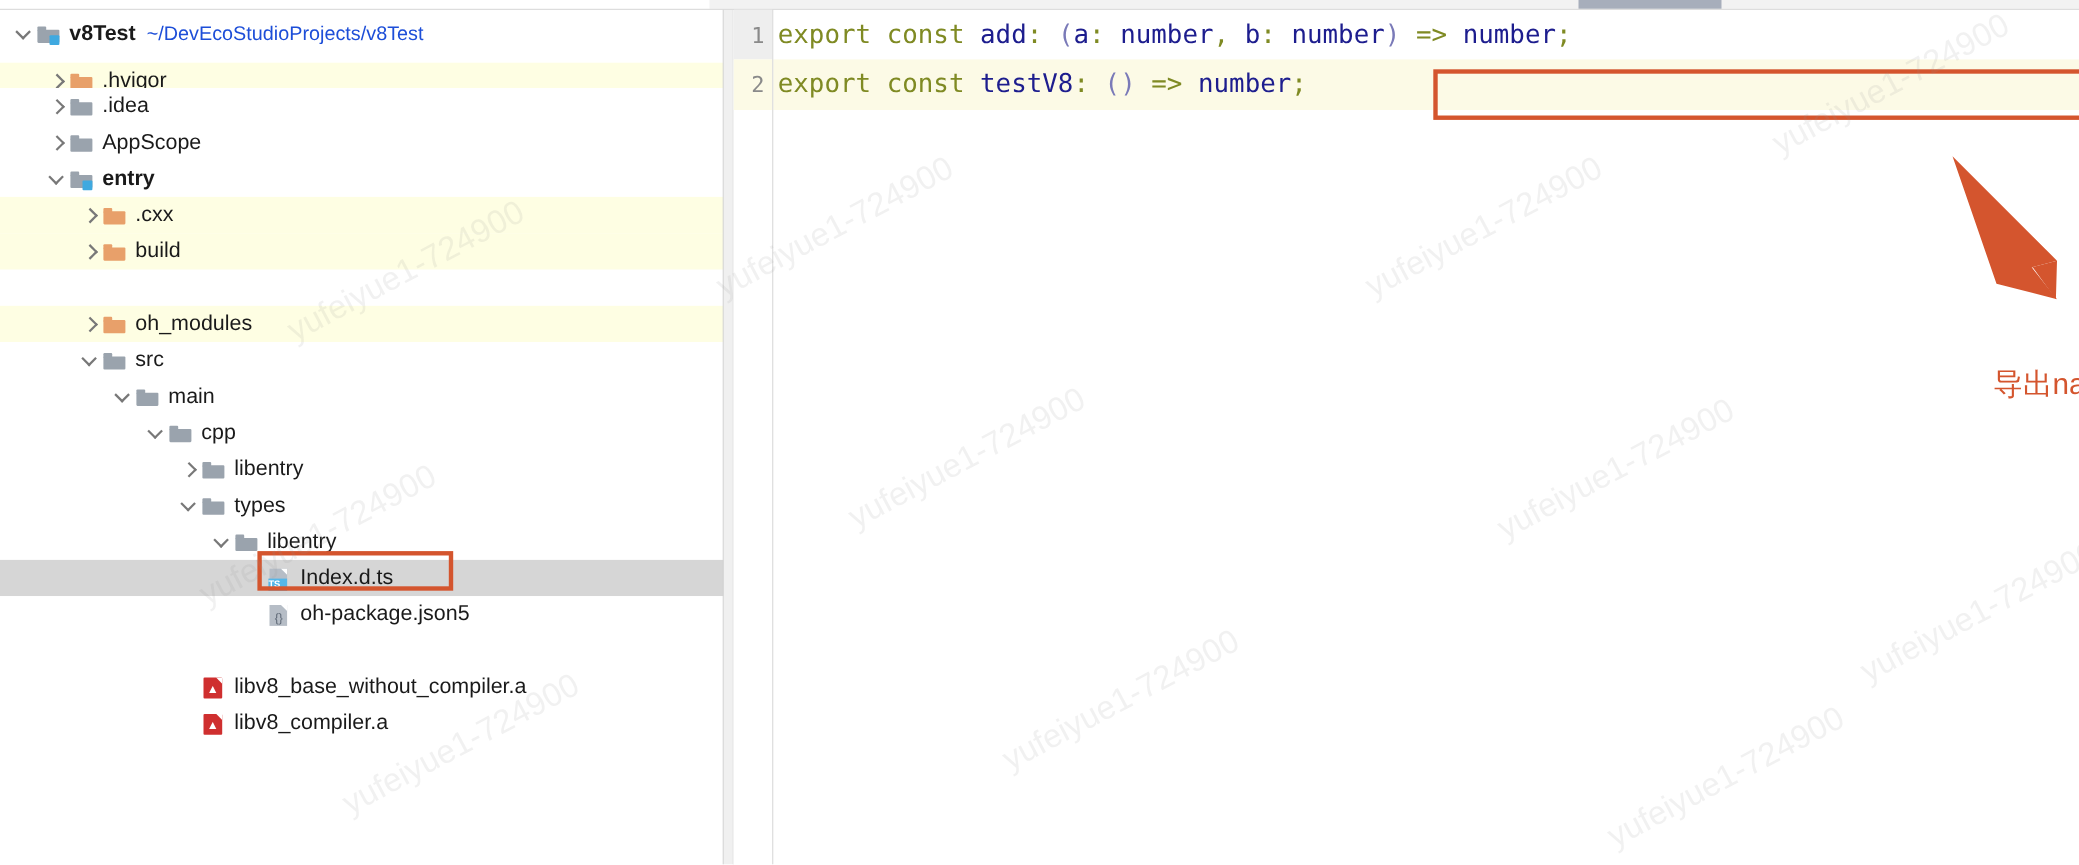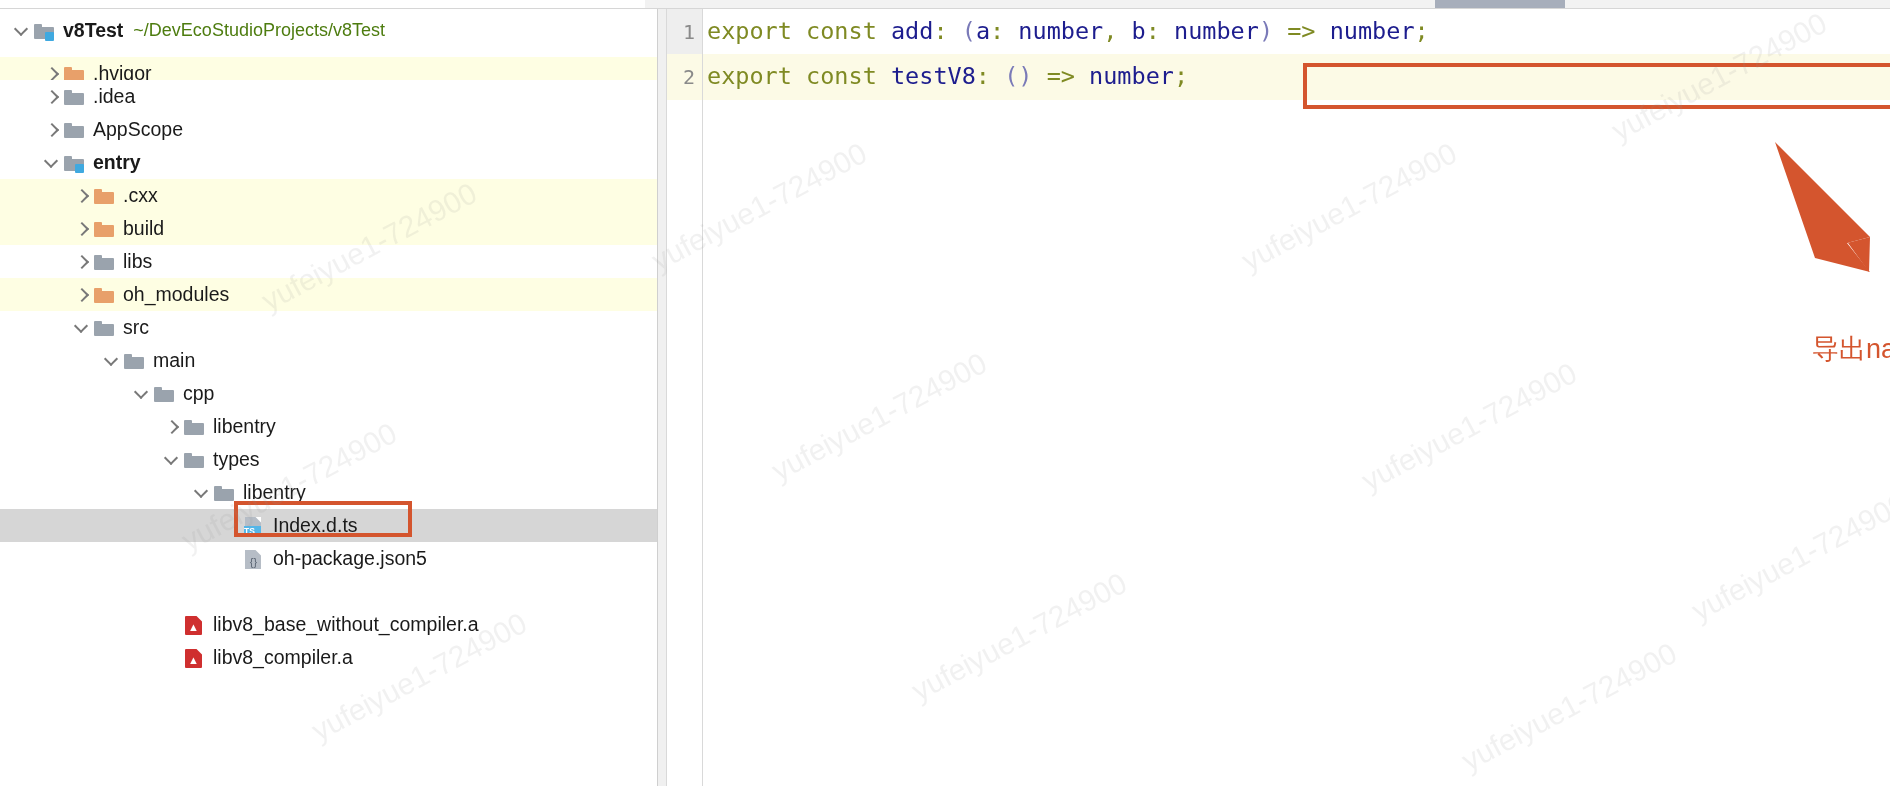--- a/index.html
+++ b/index.html
@@ -61,21 +61,21 @@
   .cmake-ico .tri3 { position:absolute; left:2px; top:7px; width:0; height:0;
       border-left:5px solid transparent; border-right:5px solid transparent; border-bottom:9px solid #c03a3a; }
   .archive-ico { position:absolute; left:3px; top:2px; width:17px; height:19px; background:#cf2f2f; border-radius:1px; }
   .archive-ico::before { content:""; position:absolute; right:0; top:0; width:6px; height:6px; background:#ffffff;
       clip-path:polygon(0 0,100% 100%,100% 0); }
   .archive-ico .sym { position:absolute; left:3px; top:6px; width:11px; height:10px; color:#fff;
       font-size:11px; line-height:10px; text-align:center; }
 
   .label { font-size:19.5px; color:#1a1a1a; white-space:nowrap; font-family:"Liberation Sans", sans-serif; }
   .label.bold { font-weight:bold; }
-  .path { font-size:18px; color:#4d7c0f; margin-left:10px; white-space:nowrap; }
+  .path { font-size:18px; color:#1d4ed8; margin-left:10px; white-space:nowrap; }
 
   
   .anno-box-tree { position:absolute; left:234px; top:501px; width:178px; height:36px;
       border:4px solid #d4552e; pointer-events:none; }
 
   
   .editor { position:absolute; left:667px; top:9px; width:1223px; height:777px; background:#ffffff; }
   .gutter { position:absolute; left:0; top:0; width:35px; height:777px; background:#ffffff; }
   .gut-num { position:absolute; left:0; width:28px; text-align:right; font-size:20px; color:#8a8a8a;
       font-family:"DejaVu Sans Mono", monospace; }
@@ -191,31 +191,20 @@
       <div class="row hl" style="top: 203px;">
         <span style="display: inline-block; width: 72px; flex: 0 0 auto;"></span>
         <span class="chev right"></span>
         <span class="ficon">
           <span class="folder orange">
             <span class="tab"></span>
             <span class="body"></span>
           </span>
         </span>
         <span class="label">build</span>
-      </div>
-      <div class="row plain" style="top: 236px;">
-        <span style="display: inline-block; width: 72px; flex: 0 0 auto;"></span>
-        <span class="chev right"></span>
-        <span class="ficon">
-          <span class="folder gray">
-            <span class="tab"></span>
-            <span class="body"></span>
-          </span>
-        </span>
-        <span class="label">libs</span>
       </div>
       <div class="row hl" style="top: 269px;">
         <span style="display: inline-block; width: 72px; flex: 0 0 auto;"></span>
         <span class="chev right"></span>
         <span class="ficon">
           <span class="folder orange">
             <span class="tab"></span>
             <span class="body"></span>
           </span>
         </span>

